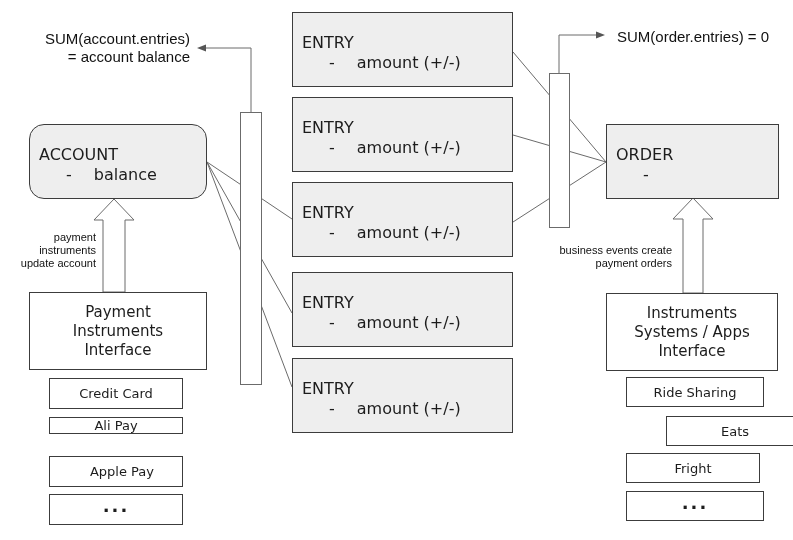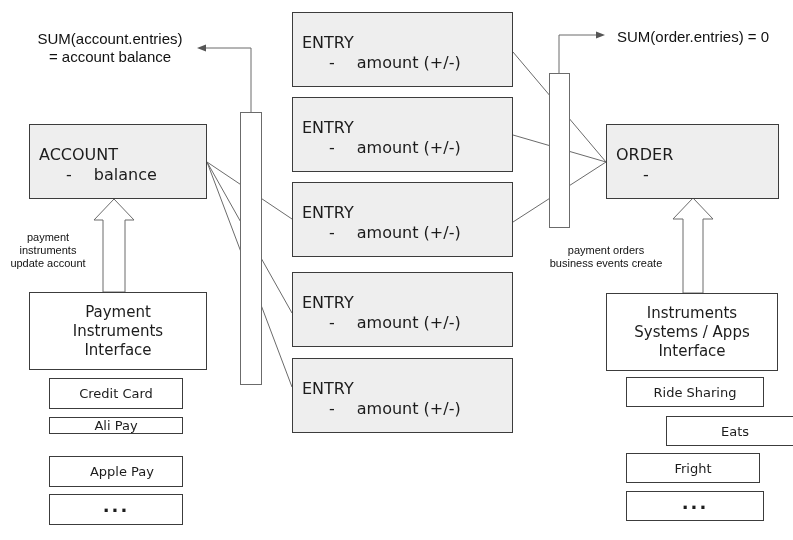--- a/index.html
+++ b/index.html
@@ -26,21 +26,21 @@
     display:flex;align-items:center;justify-content:center;
     text-align:center;font-size:13px;
   }
   .item.dots{font-size:18px;font-weight:700;letter-spacing:2px;}
   .item.dots span{margin-top:-8px;}
   .note{
     position:absolute;z-index:2;font-family:"Liberation Sans",sans-serif;color:#111111;
   }
   .note.big{font-size:15px;line-height:18px;}
   .note.small{font-size:11px;line-height:13px;}
-  .right{text-align:center;}
+  .right{text-align:right;}
 </style>
 </head>
 <body>
 
 <div id="canvas">
 
   <svg id="wires" viewBox="0 0 793 540">
 
     <g stroke="#6b6b6b" stroke-width="1">
       <line x1="207" y1="162" x2="292" y2="219"></line>
@@ -73,25 +73,25 @@
     <div>= account balance</div>
   </div>
   <div class="note big" style="left:617px;top:28px;">SUM(order.entries) = 0</div>
 
   <div class="note small right" style="left:0px;top:231px;width:96px;">
     <div>payment</div>
     <div>instruments</div>
     <div>update account</div>
   </div>
   <div class="note small right" style="left:540px;top:244px;width:132px;">
+    <div>business events create</div>
     <div>payment orders</div>
-    <div>business events create</div>
   </div>
 
-  <div class="box entity" style="left:29px;top:124px;width:178px;height:75px;">
+  <div class="box entity" style="left:29px;top:124px;width:178px;height:75px;border-radius:15px;">
     <div>ACCOUNT</div>
     <div class="attr-line">
       <span class="dash">-</span>
       <span class="attr-text">balance</span>
     </div>
   </div>
 
   <div class="box entity" style="left:606px;top:124px;width:173px;height:75px;">
     <div>ORDER</div>
     <div class="attr-line">

